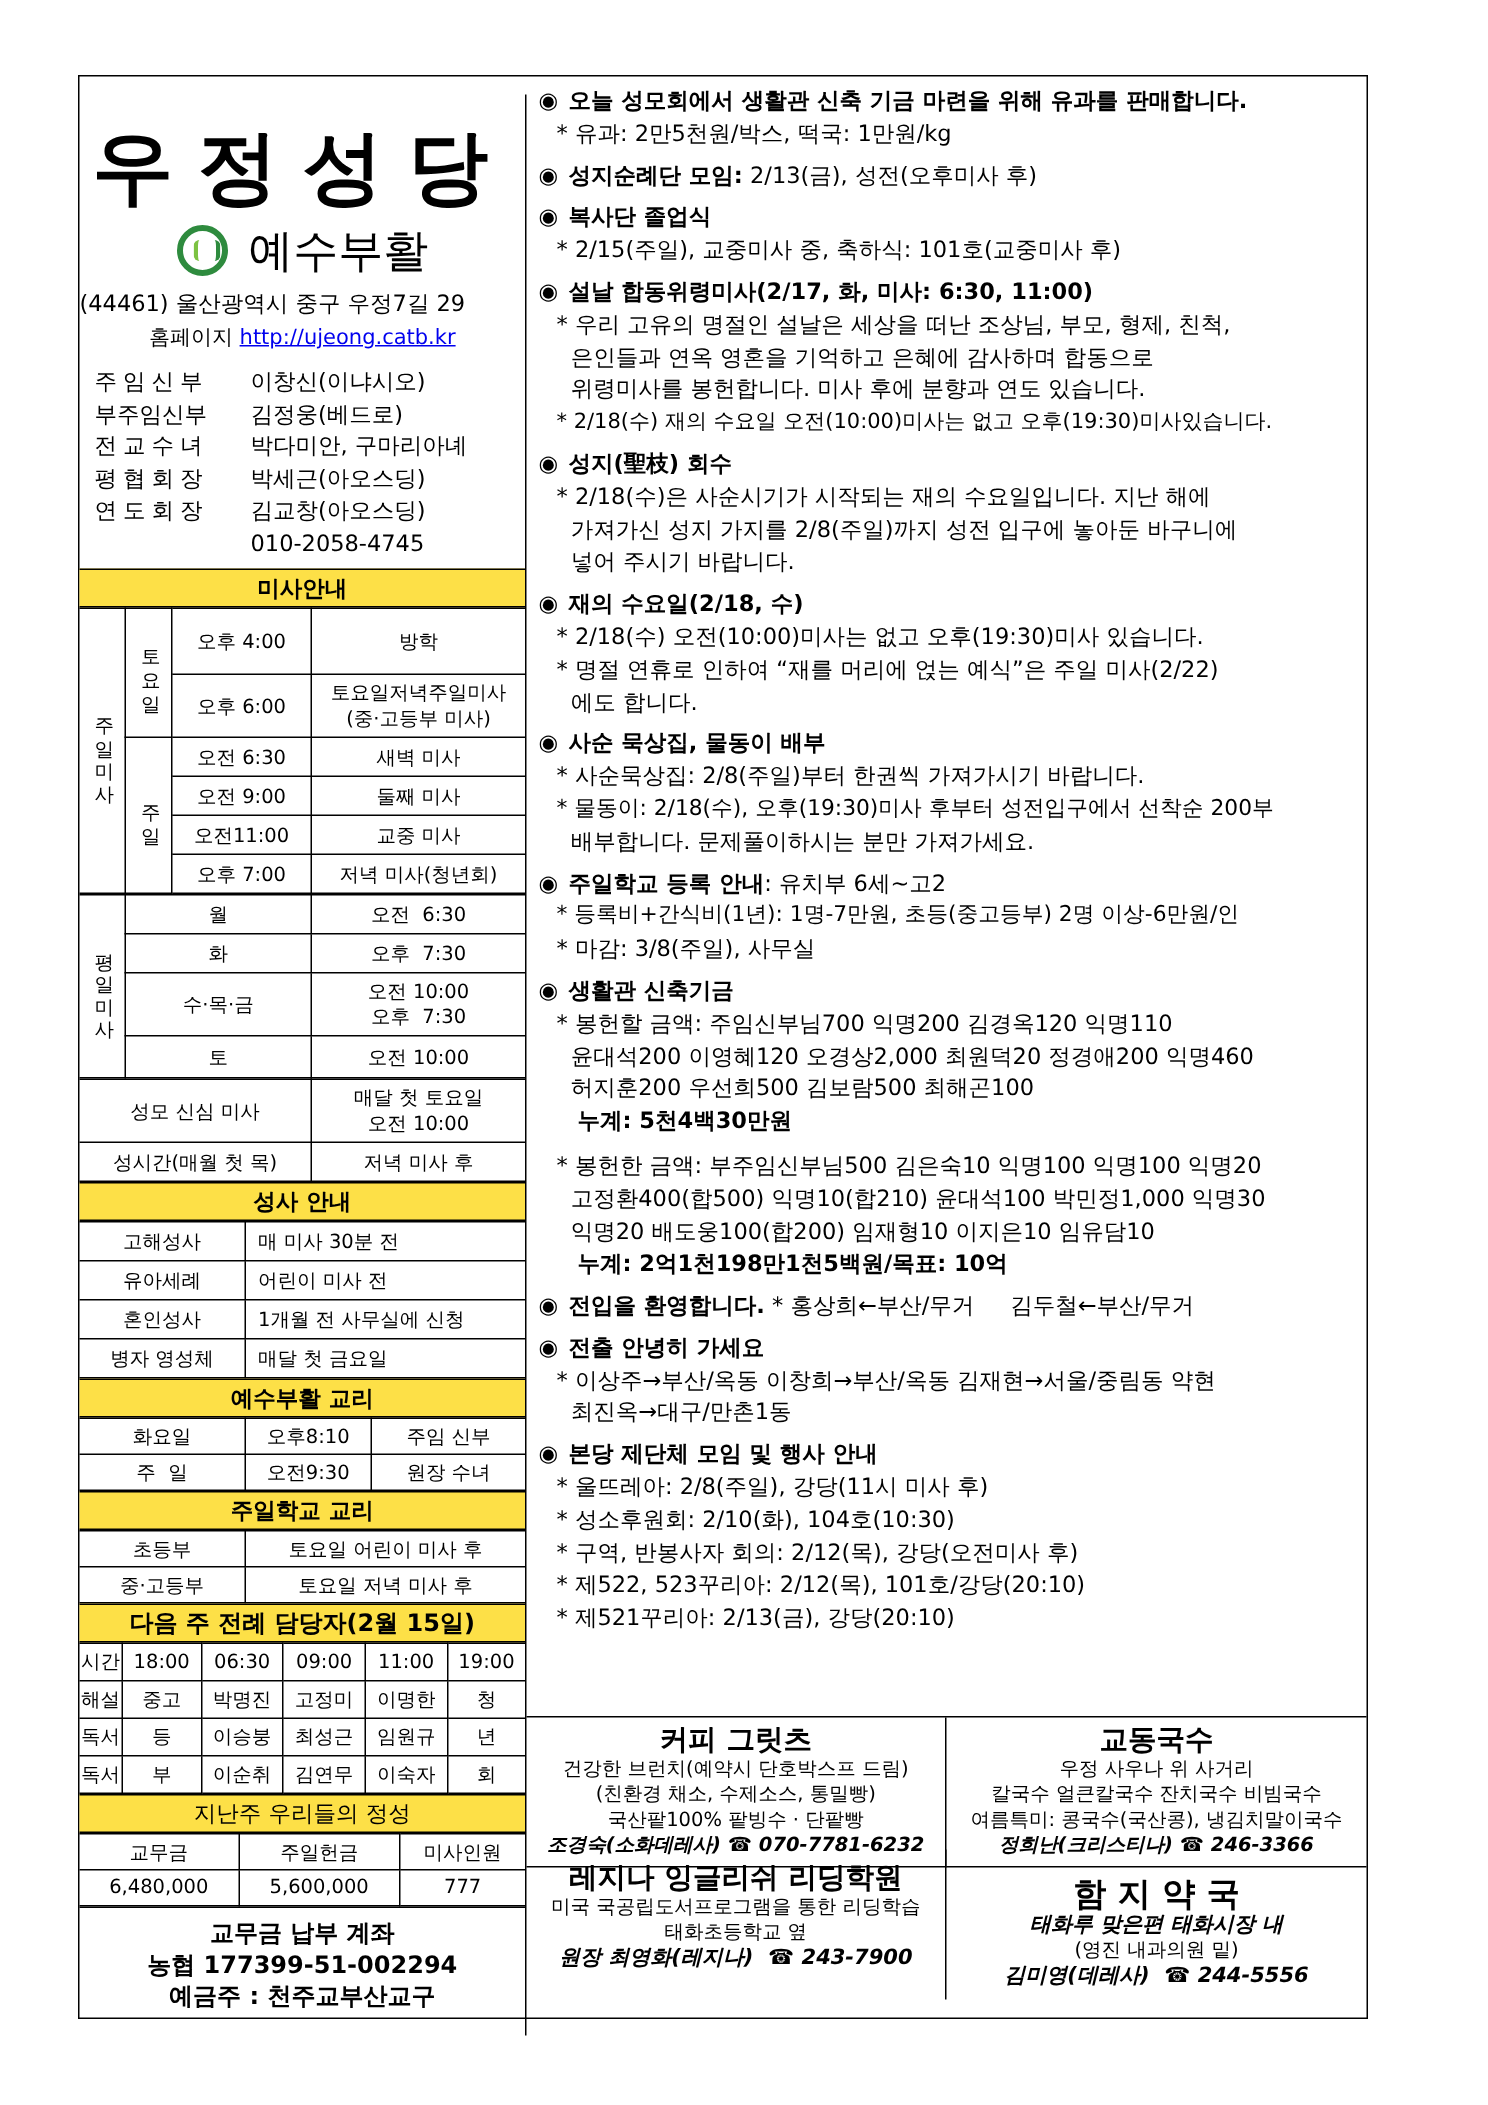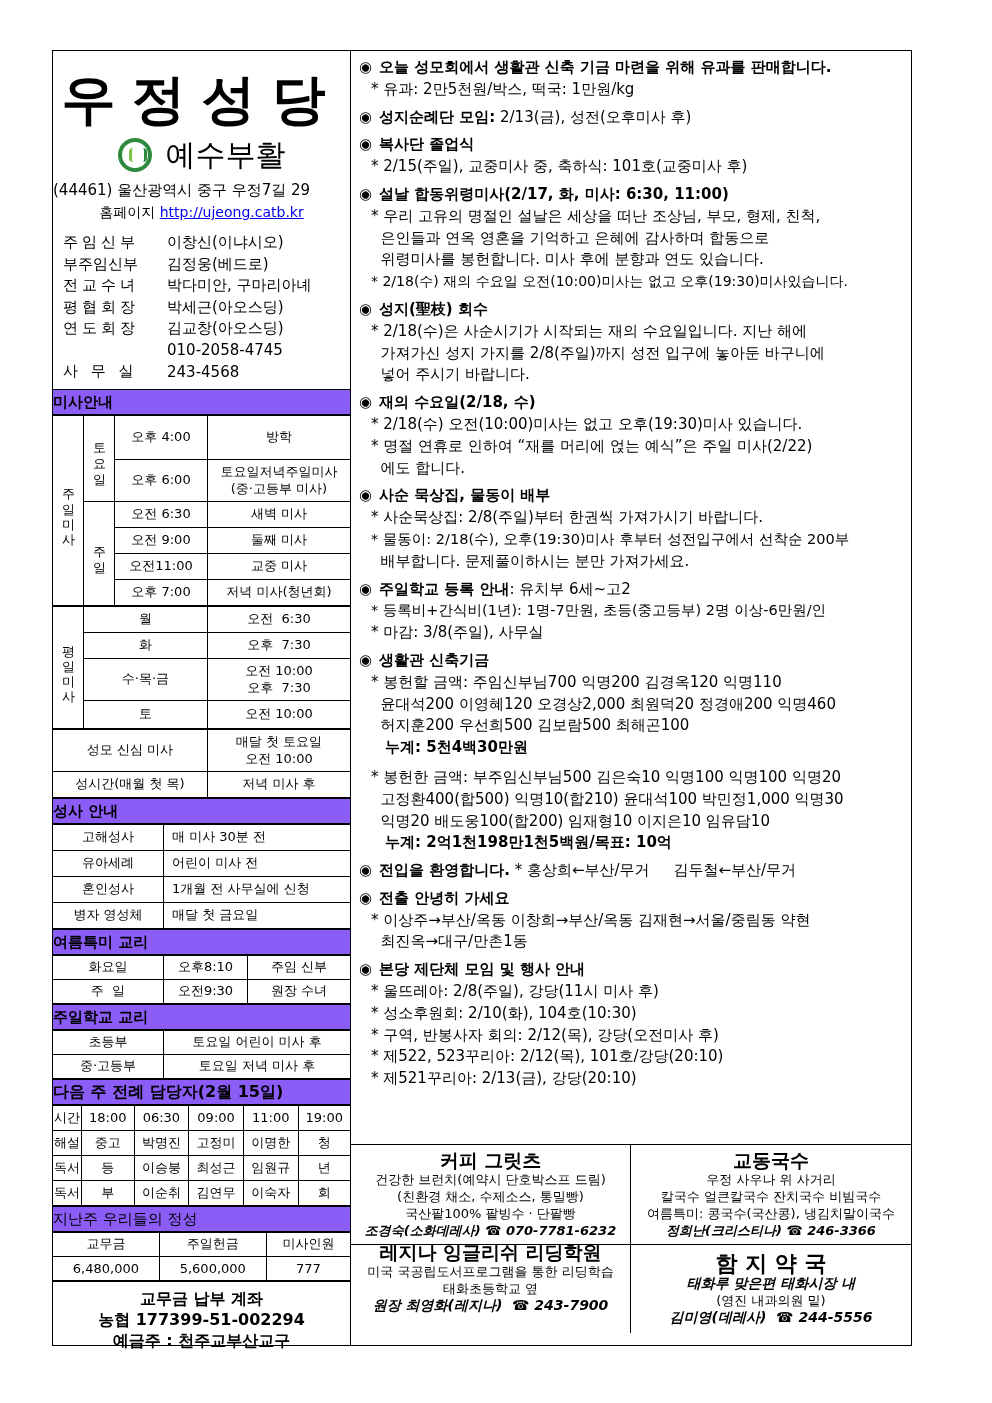--- a/index.html
+++ b/index.html
@@ -1,32 +1,32 @@
 <!DOCTYPE html>
 <html><head>
 <meta charset="utf-8">
 <style>
   html, body { margin:0; padding:0; background:#fff; }
   body { width:992px; height:1403px; position:relative; font-family:"DejaVu Sans", sans-serif; color:#000; }
   .page { position:absolute; left:52px; top:50px; width:860px; height:1296px; border:1.5px solid #000; box-sizing:border-box; }
-  .left { position:absolute; left:0; top:0; width:298px; height:100%; border-right:1.5px solid #000; box-sizing:border-box; }
+  .left { position:absolute; left:0; top:12px; width:298px; height:100%; border-right:1.5px solid #000; box-sizing:border-box; }
   .right { position:absolute; left:298px; top:0; right:0; height:100%; }
   .title { text-align:center; font-size:54px; font-weight:bold; letter-spacing:16px; margin-top:18px; line-height:62px; font-family:"DejaVu Sans", sans-serif; }
   .subtitle { display:flex; align-items:center; justify-content:center; gap:14px; margin-top:4px; height:40px; }
   .logo { width:34px; height:34px; border-radius:50%; border:4px solid #2e8b3e; box-sizing:border-box; position:relative; background:#fff; }
   .logo:after { content:""; position:absolute; left:7px; top:6px; width:12px; height:14px; border-left:3px solid #7cc242; border-right:3px solid #2e8b3e; border-radius:4px; }
   .subtitle-text { font-size:30px; font-family:"DejaVu Serif", serif; }
   .address { text-align:left; font-size:15px; margin-top:6px; }
   .homepage { text-align:center; font-size:14px; margin-top:4px; }
   .homepage a { color:#0000ee; text-decoration:underline; }
   .staff { margin:10px 0 0 10px; font-size:15px; }
   .staff-row { display:flex; height:21.5px; align-items:center; }
   .staff-role { width:104px; letter-spacing:4px; }
   .staff-name { }
-  .sec-head { background:#8b5cf6; text-align:left; font-size:15px; font-weight:bold; border-top:1.5px solid #000; border-bottom:1px solid #000; height:24px; line-height:24px; }
+  .sec-head { background:#fde047; text-align:center; font-size:15px; font-weight:bold; border-top:1.5px solid #000; border-bottom:1px solid #000; height:24px; line-height:24px; }
   table { border-collapse:collapse; width:100%; font-size:13px; }
   td { border:1px solid #000; text-align:center; padding:0; }
   table.first-col-noleft td:first-child { border-left:none; }
   table td:last-child { border-right:none; }
   .vert { writing-mode:vertical-rl; text-orientation:upright; letter-spacing:2px; font-size:13px; }
   .offer td { font-size:13px; }
   .account { text-align:center; font-weight:bold; font-size:16px; line-height:21px; padding-top:6px; border-top:1.5px solid #000; }
   .notice { margin:6px 0 0 8px; font-size:15px; line-height:21.8px; }
   .notice .item { margin-bottom:6px; }
   .notice .h { font-weight:bold; }
@@ -73,24 +73,20 @@
           <span class="staff-name">박세근(아오스딩)</span>
         </div>
       <div class="staff-row">
           <span class="staff-role">연도회장</span>
           <span class="staff-name">김교창(아오스딩)</span>
         </div>
       <div class="staff-row">
           <span class="staff-role"></span>
           <span class="staff-name">010-2058-4745</span>
         </div>
-      <div class="staff-row">
-          <span class="staff-role">사 무 실</span>
-          <span class="staff-name">243-4568</span>
-        </div>
     </div>
 
     <div class="sec-head" style="margin-top:6px">미사안내</div>
     <table class="first-col-noleft">
       <tbody>
           <tr style="height:44px">
         <td rowspan="6" style="width:30px;border-left:none"><span class="vert">주일미사</span></td>
         <td rowspan="2" style="width:30px"><span class="vert">토요일</span></td>
         <td style="width:92px">오후 4:00</td>
         <td>방학</td>
@@ -170,21 +166,21 @@
             <td style="border-left:none">혼인성사</td>
             <td style="text-align:left;padding-left:8px">1개월 전 사무실에 신청</td>
           </tr>
       <tr style="height:26px">
             <td style="border-left:none">병자 영성체</td>
             <td style="text-align:left;padding-left:8px">매달 첫 금요일</td>
           </tr>
     </tbody>
       </table>
 
-    <div class="sec-head">여름특미 교리</div>
+    <div class="sec-head">예수부활 교리</div>
     <table>
       <tbody>
           <tr style="height:24px">
             <td style="width:110px;border-left:none">화요일</td>
             <td style="width:83px">오후8:10</td>
             <td>주임 신부</td>
           </tr>
       <tr style="height:24px">
             <td style="border-left:none;white-space:pre">주  일</td>
             <td>오전9:30</td>

